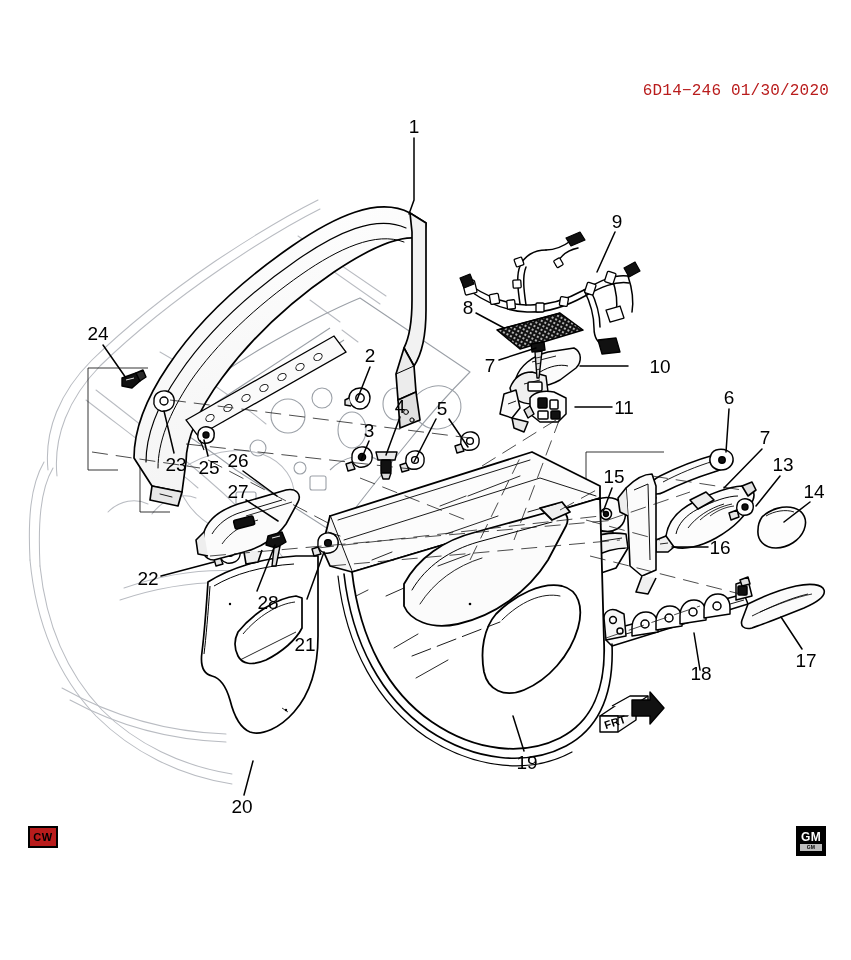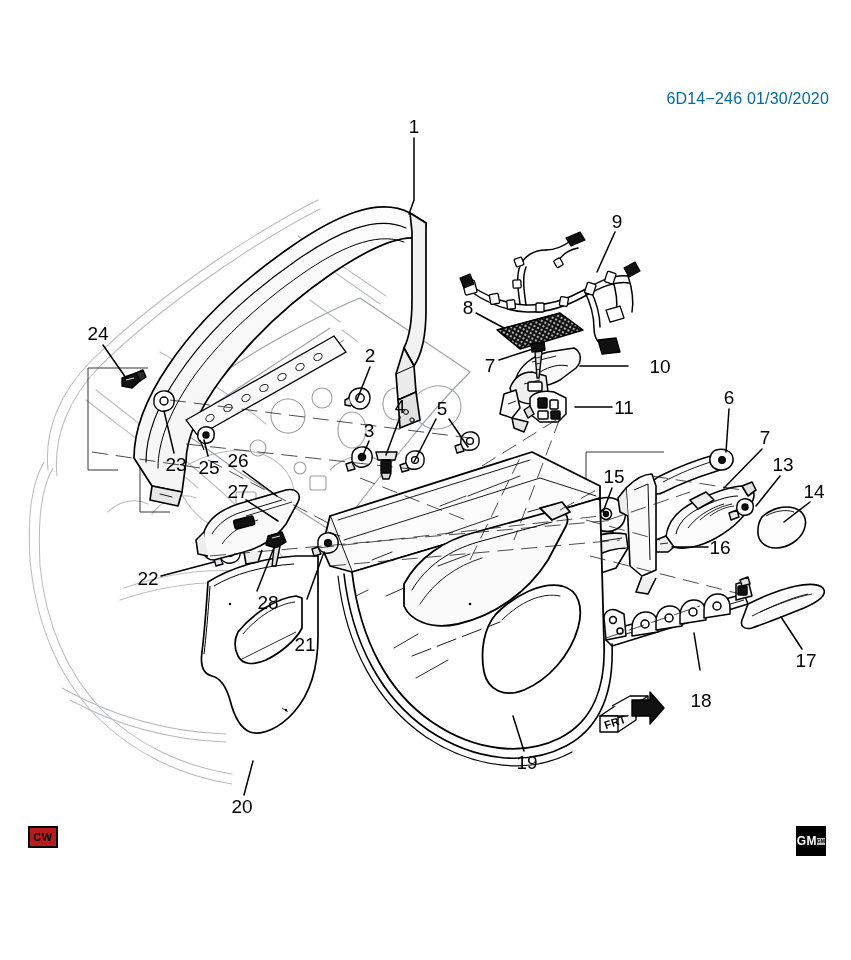--- a/index.html
+++ b/index.html
@@ -20,27 +20,27 @@
     overflow: hidden;
   }
   #drawing {
     position: absolute;
     inset: 0;
     width: 851px;
     height: 960px;
   }
   .hdr {
     position: absolute;
-    top: 90px;
+    top: 82px;
     right: 22px;
     font-size: 16px;
     letter-spacing: 0.2px;
-    color: #0369a1;
+    color: #b91c1c;
     white-space: nowrap;
-    font-family: Liberation Sans, sans-serif;
+    font-family: Liberation Mono, monospace;
   }
   .corner-box {
     position: absolute;
     border: 2px solid #000;
     background: #b91c1c;
     display: flex;
     align-items: center;
     justify-content: center;
     box-sizing: border-box;
   }
@@ -51,21 +51,21 @@
     height: 22px;
     font-size: 11px;
     font-weight: 700;
     letter-spacing: 0.5px;
   }
   #gm-box {
     left: 796px;
     top: 826px;
     width: 30px;
     height: 30px;
-    flex-direction: row;
+    flex-direction: column;
     padding: 1px;
     background: #000;
   }
   #gm-box .gm-word {
     color: #fff;
     font-size: 12px;
     font-weight: 700;
     line-height: 13px;
     letter-spacing: 0.3px;
     font-family: "Liberation Sans", sans-serif;
@@ -565,21 +565,21 @@
       <div class="callout" style="left: 468px; top: 307px;">8</div>
       <div class="callout" style="left: 617px; top: 221px;">9</div>
       <div class="callout" style="left: 640px; top: 366px; margin-left: 20px;">10</div>
       <div class="callout" style="left: 624px; top: 407px;">11</div>
       <div class="callout" style="left: 765px; top: 437px;">7</div>
       <div class="callout" style="left: 783px; top: 464px;">13</div>
       <div class="callout" style="left: 814px; top: 491px;">14</div>
       <div class="callout" style="left: 614px; top: 476px;">15</div>
       <div class="callout" style="left: 720px; top: 547px;">16</div>
       <div class="callout" style="left: 806px; top: 660px;">17</div>
-      <div class="callout" style="left: 701px; top: 700px;">18</div>
+      <div class="callout" style="left: 701px; top: 673px;">18</div>
       <div class="callout" style="left: 527px; top: 762px;">19</div>
       <div class="callout" style="left: 242px; top: 806px;">20</div>
       <div class="callout" style="left: 305px; top: 610px; margin-top: 34px;">21</div>
       <div class="callout" style="left: 148px; top: 578px;">22</div>
       <div class="callout" style="left: 176px; top: 464px;">23</div>
       <div class="callout" style="left: 98px; top: 333px;">24</div>
       <div class="callout" style="left: 209px; top: 467px;">25</div>
       <div class="callout" style="left: 238px; top: 460px;">26</div>
       <div class="callout" style="left: 238px; top: 491px;">27</div>
       <div class="callout" style="left: 256px; top: 602px; margin-left: 12px;">28</div>

